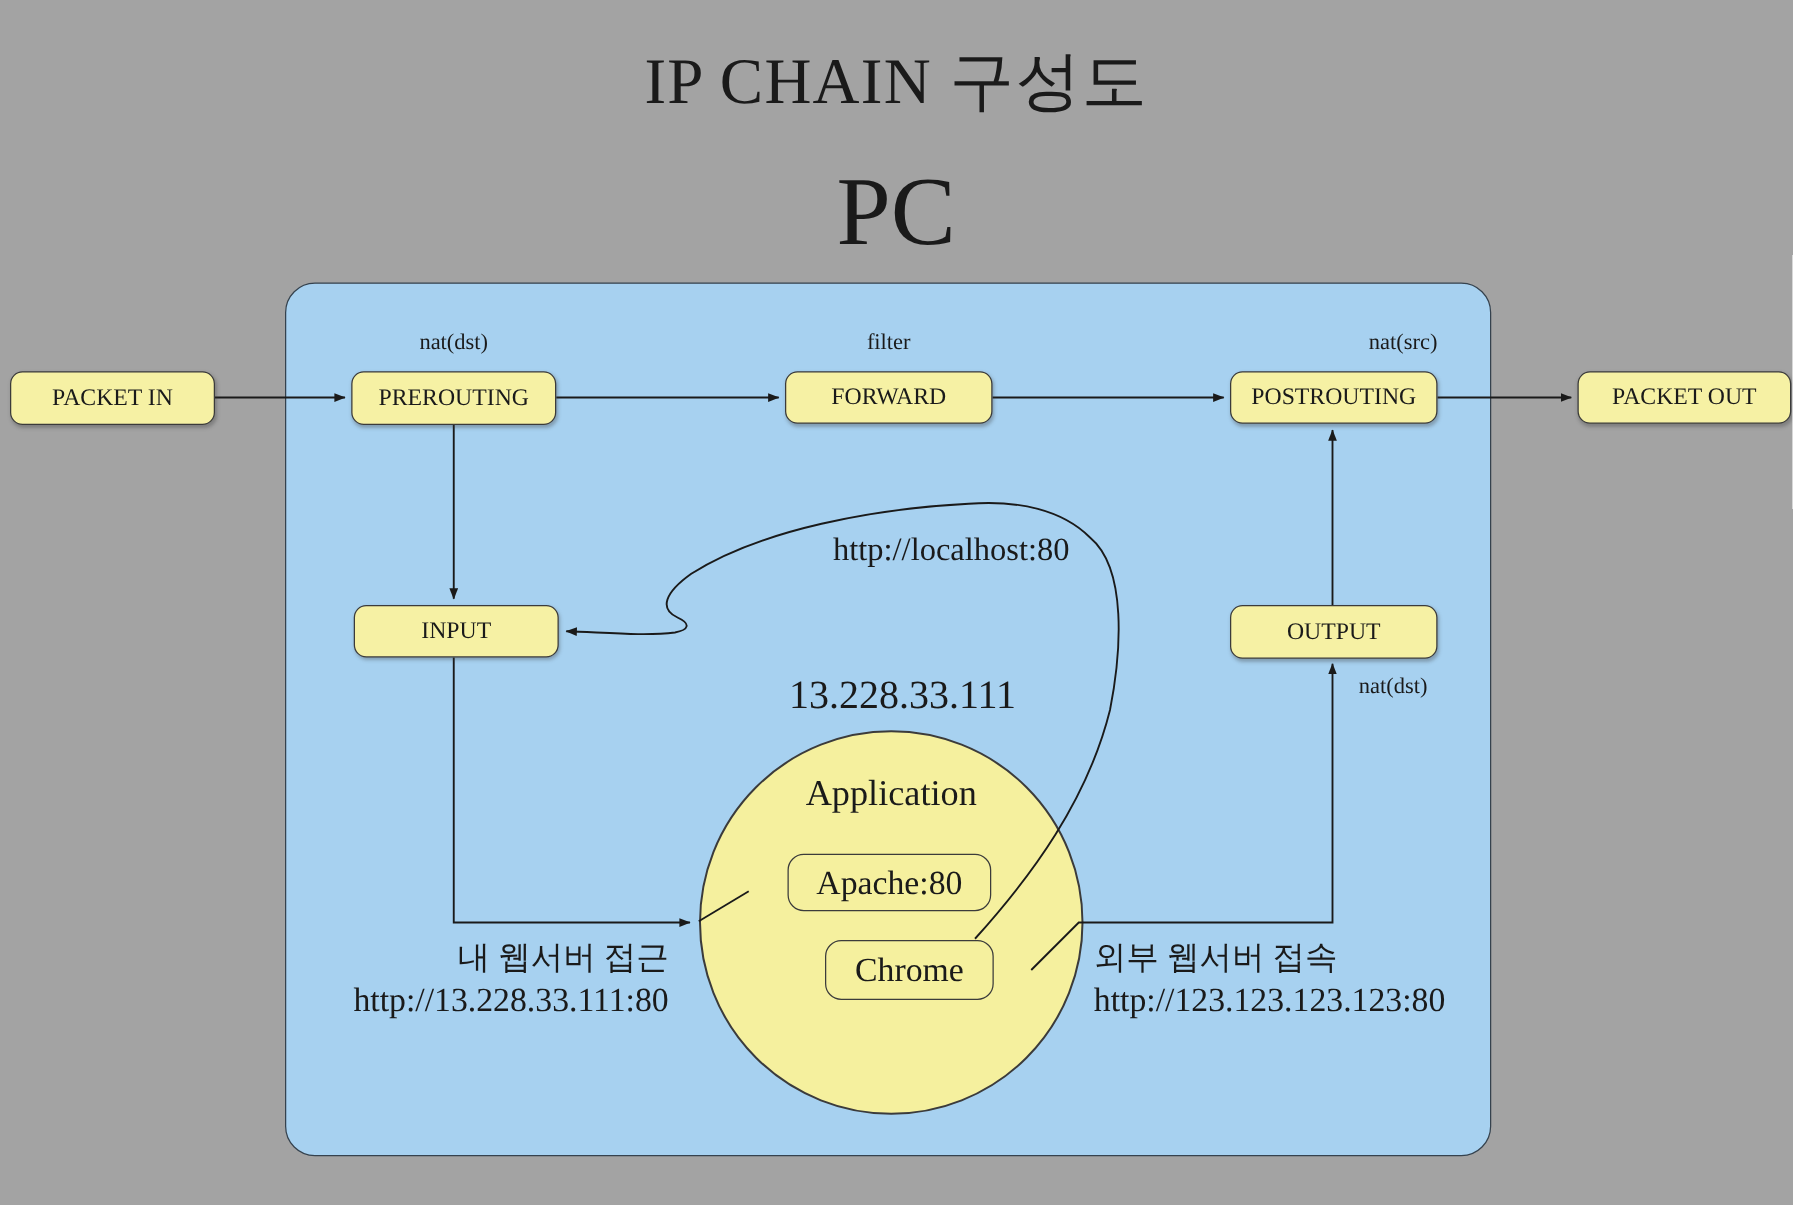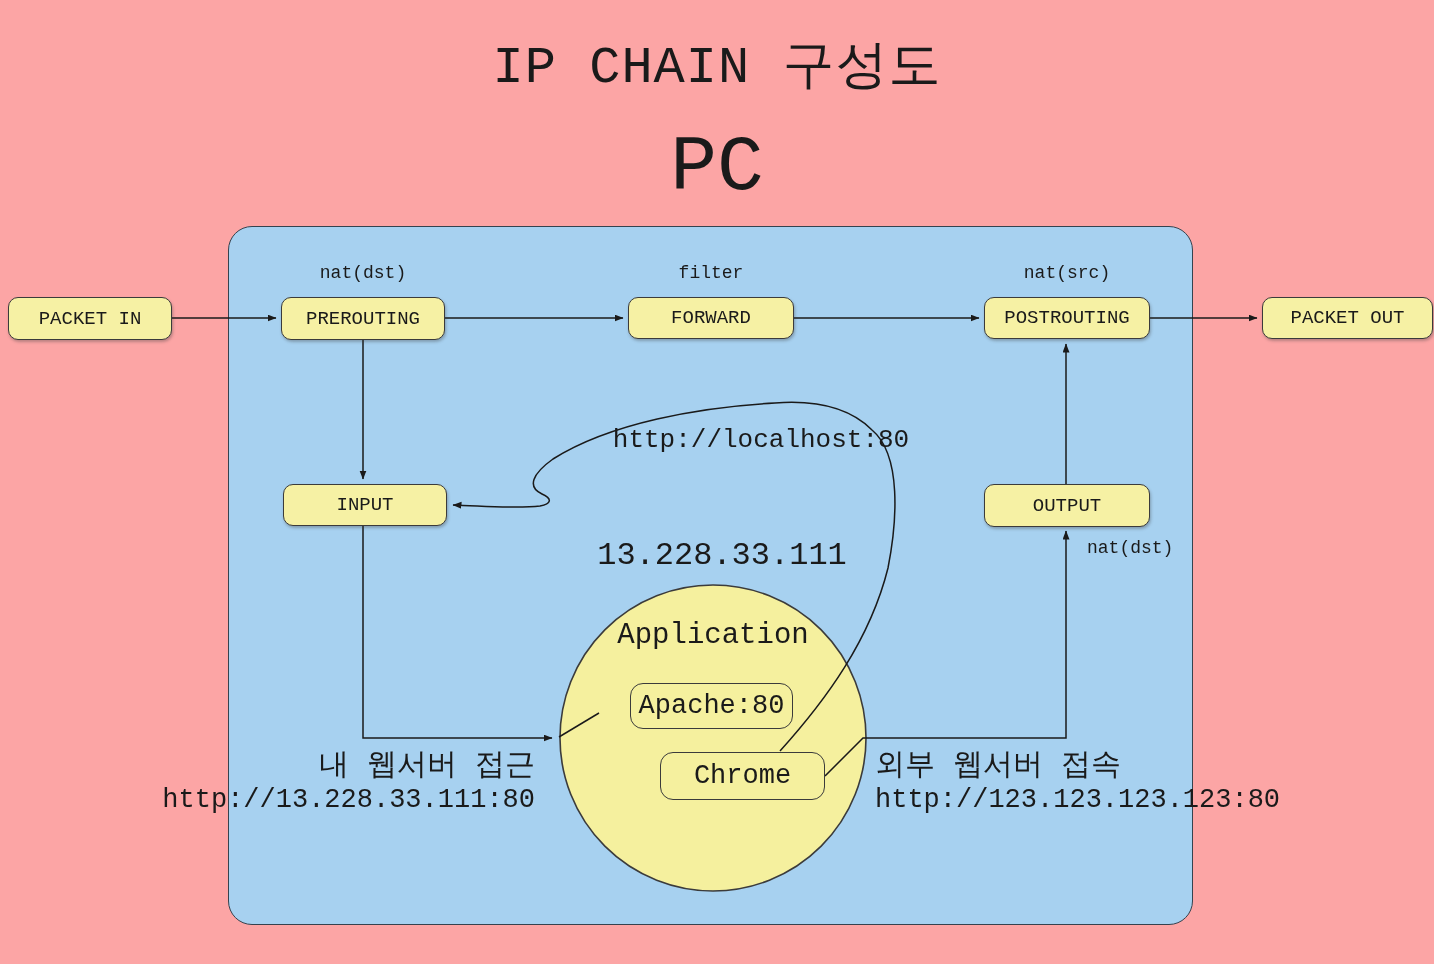--- a/index.html
+++ b/index.html
@@ -1,18 +1,18 @@
 <!DOCTYPE html>
 <html style="--container-blue: #a7d1f0; --node-yellow: #f6f1a4; --circle-yellow: #f5f09e; --line-color: #1a1a1a;"><head>
 <meta charset="utf-8">
 <style>
   html,body{margin:0;padding:0;background:#fff;}
   .canvas{
     position:relative;width:1434px;height:964px;overflow:hidden;
-    font-family:Liberation Mono, monospace;color:#1a1a1a;background:#fca5a5;
+    font-family:Liberation Serif, serif;color:#1a1a1a;background:#a3a3a3;
   }
   .abs{position:absolute;}
   .center-text{left:0;width:1434px;text-align:center;}
   .page-title{top:30px;font-size:52px;letter-spacing:1px;}
   .pc-title{top:124px;font-size:78px;}
   .pc-box{
     left:228px;top:226px;width:965px;height:699px;
     background:var(--container-blue,#a7d1f0);
     border:1px solid #35424e;border-radius:24px;box-sizing:border-box;
   }
@@ -31,34 +31,34 @@
   }
   
   .n-packet-in {left:8px;   top:297px;width:164px;height:43px;}
   .n-prerouting{left:281px; top:297px;width:164px;height:43px;}
   .n-forward   {left:628px; top:297px;width:166px;height:42px;}
   .n-postrouting{left:984px;top:297px;width:166px;height:42px;}
   .n-packet-out{left:1262px;top:297px;width:171px;height:42px;}
   .n-input     {left:283px; top:484px;width:164px;height:42px;}
   .n-output    {left:984px; top:484px;width:166px;height:43px;}
   .n-apache    {left:597px; top:683px;width:163px;height:46px;margin-left:33px;}
-  .n-chrome    {left:660px; top:752px;width:165px;height:48px;text-align:right;}
+  .n-chrome    {left:660px; top:752px;width:135px;height:48px;text-align:right;}
   
   .tbl{font-size:18px;}
   .l-nat-dst1{left:281px;top:263px;width:164px;text-align:center;}
   .l-filter  {left:628px;top:263px;width:166px;text-align:center;}
-  .l-nat-src {left:984px;top:263px;width:166px;text-align:center;}
+  .l-nat-src {left:984px;top:263px;width:166px;text-align:right;}
   .l-nat-dst2{left:1087px;top:538px;}
   
   .l-localhost{left:761px;top:425px;transform:translateX(-50%);font-size:26px;}
   .l-hostip{left:711px;top:537px;transform:translateX(-50%);font-size:32px;margin-left:11px;}
   .l-application{left:713px;top:619px;transform:translateX(-50%);font-size:29px;}
   .cap-left{right:899px;top:747px;text-align:right;}
   .cap-right{left:875px;top:747px;text-align:left;}
-  .cap-main{font-size:30px;line-height:38px;}
+  .cap-main{font-size:26px;line-height:38px;}
   .cap-url{font-size:27px;line-height:30px;}
 </style>
 </head>
 <body>
 
 <div class="canvas">
 
   <div class="abs center-text page-title">IP CHAIN 구성도</div>
   <div class="abs center-text pc-title">PC</div>
 

